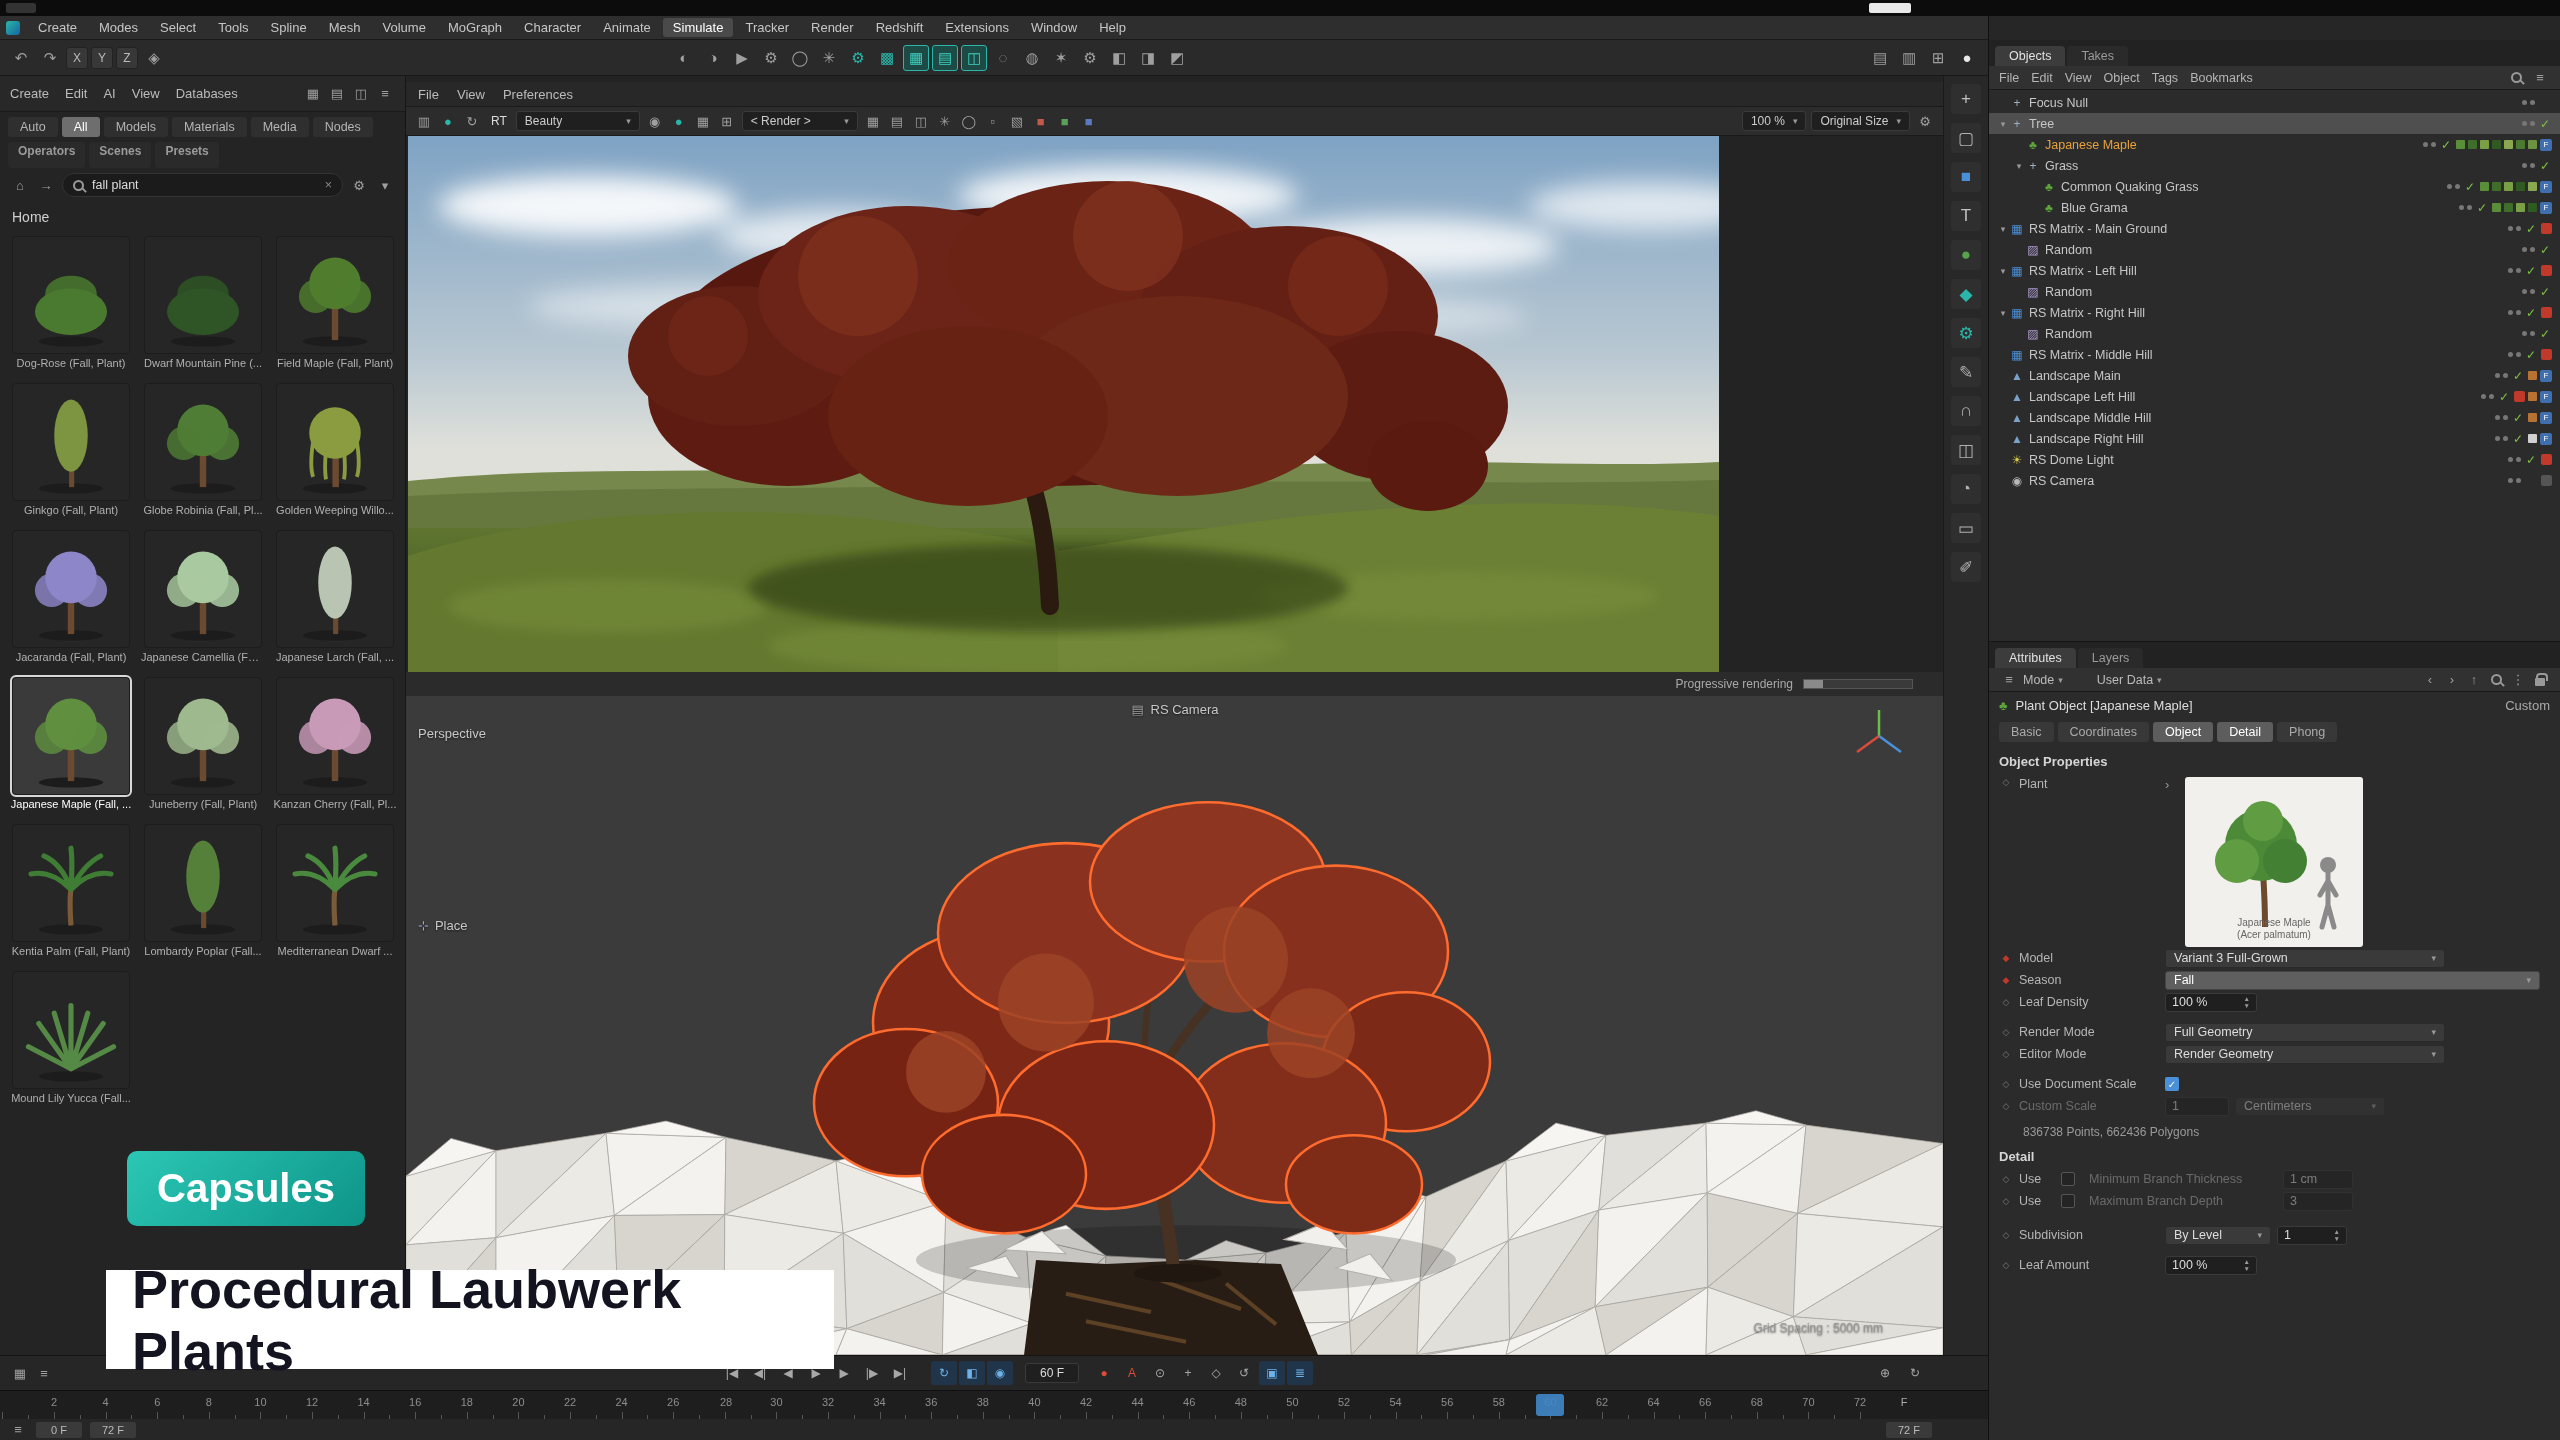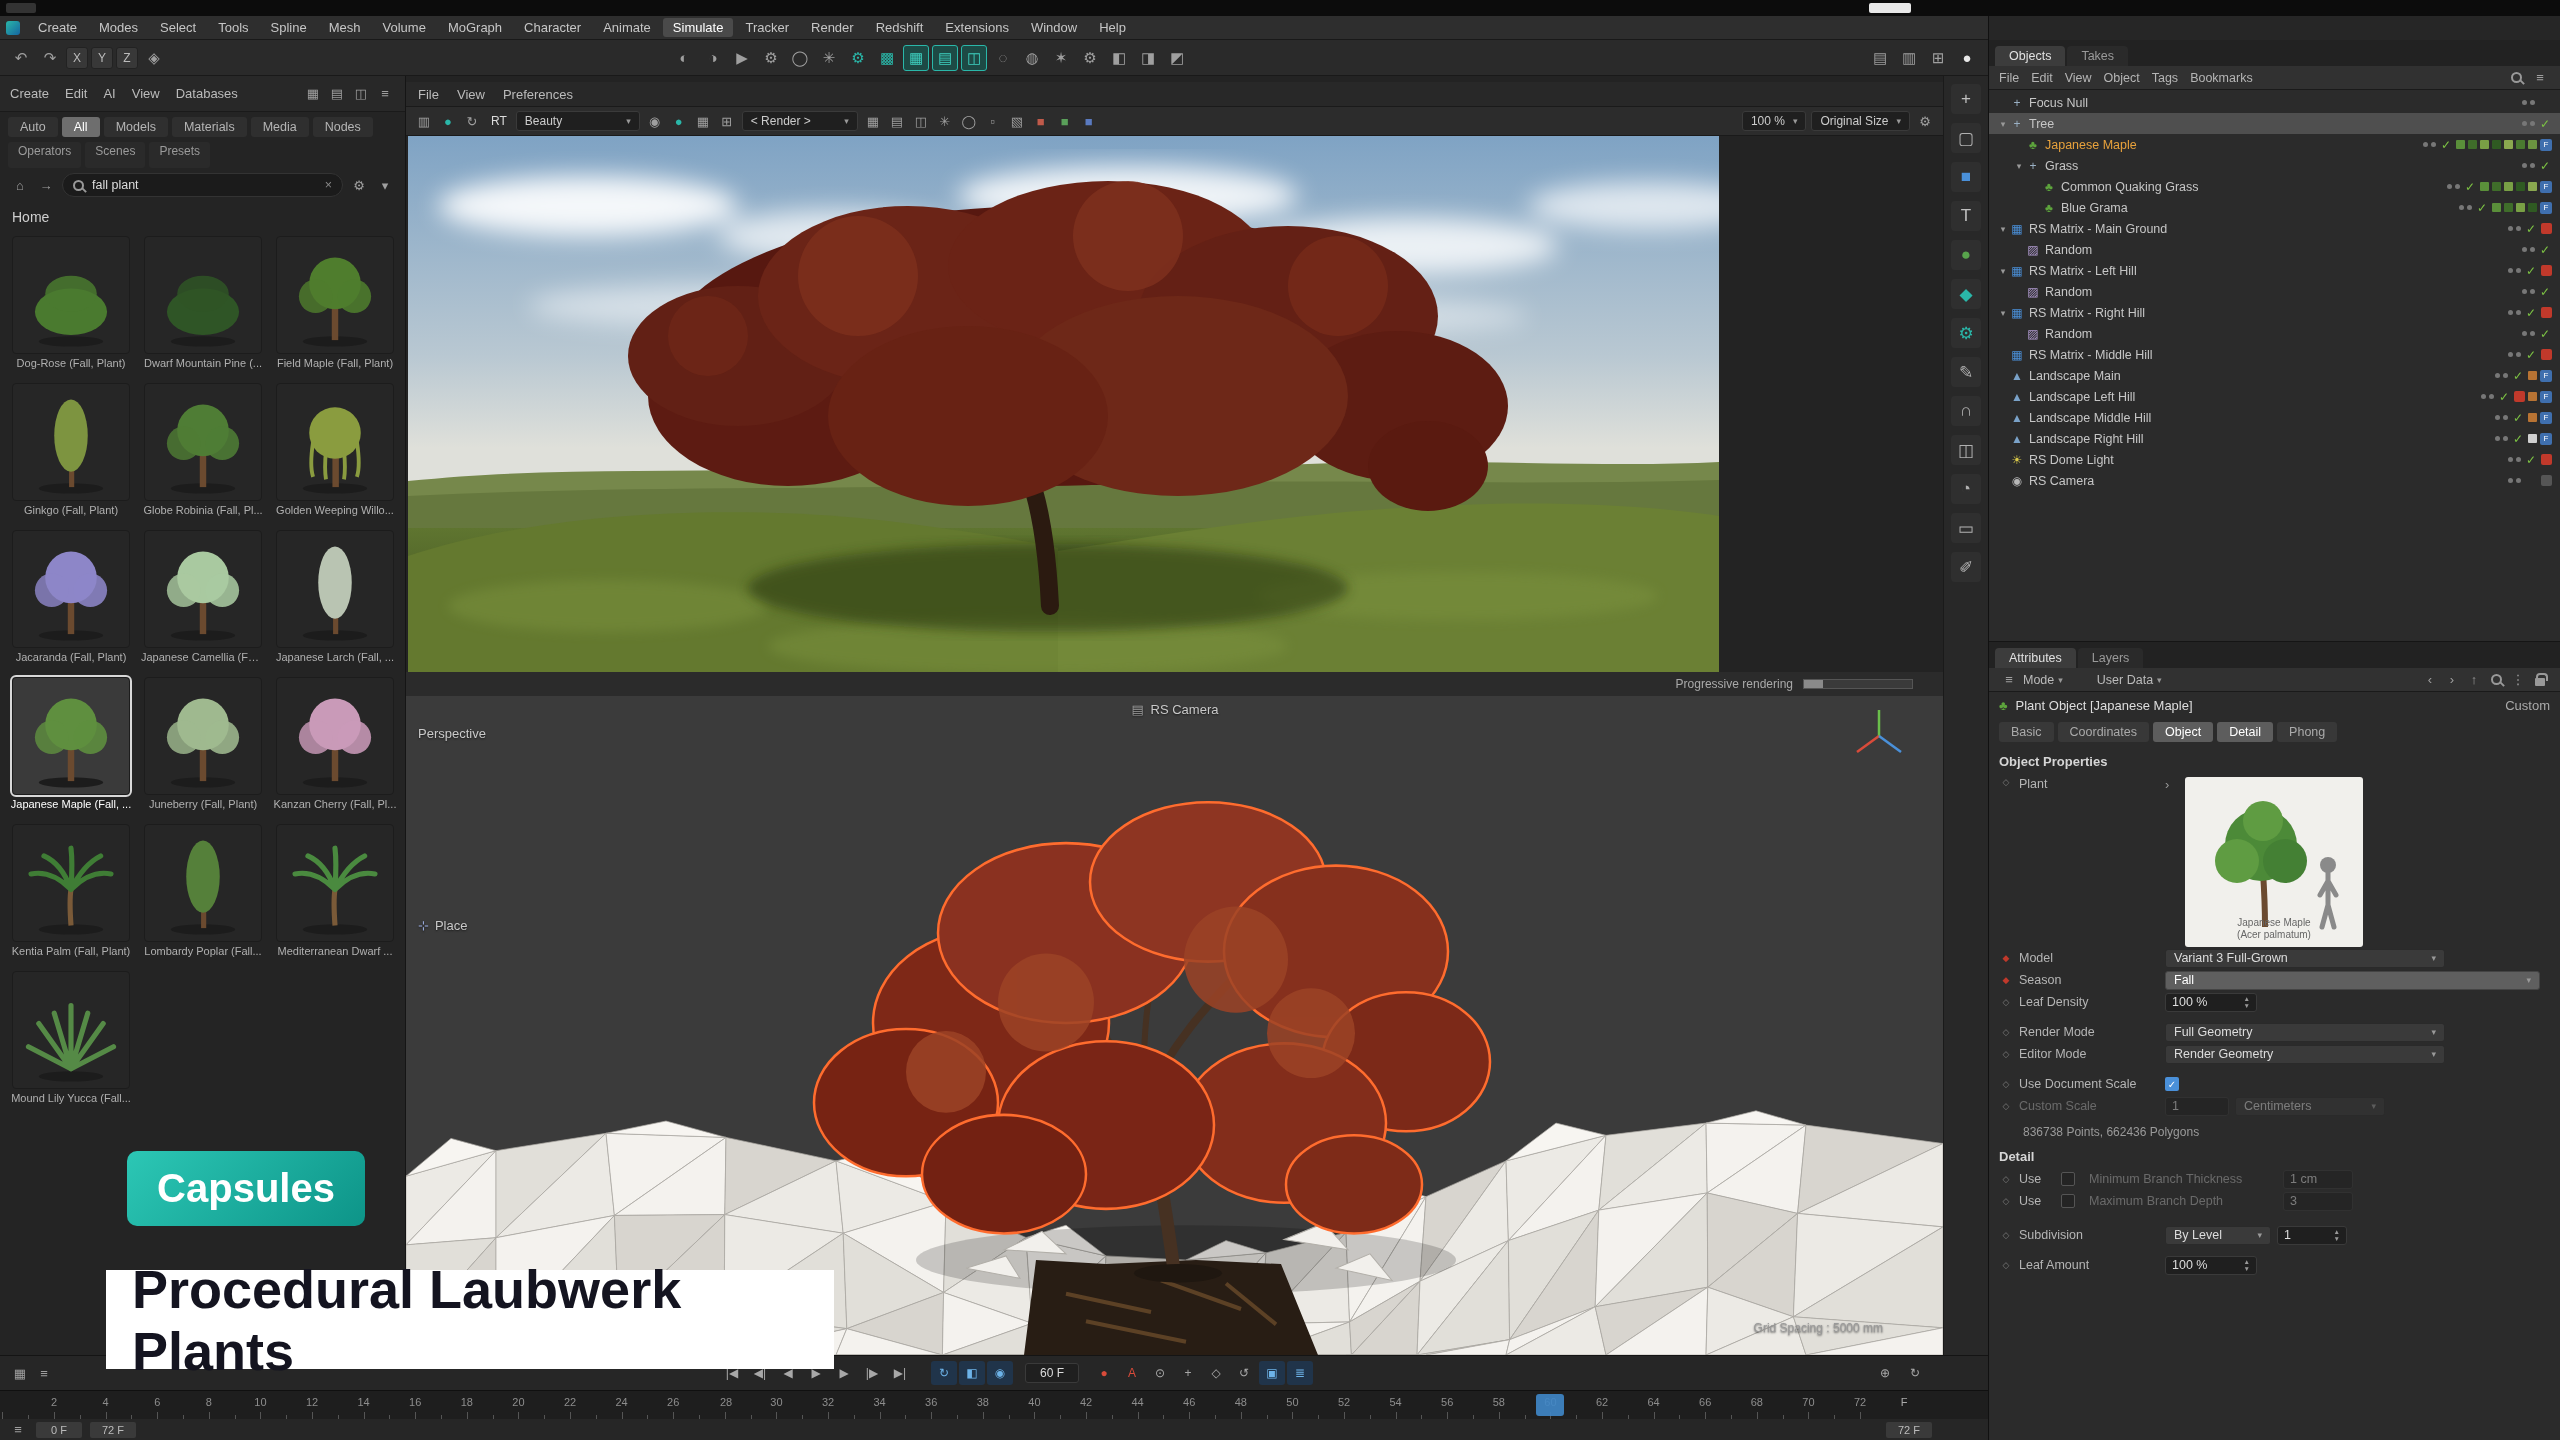--- a/index.html
+++ b/index.html
@@ -35,21 +35,21 @@
             display:flex;align-items:center;justify-content:center;font-size:12px;color:#bbb;}
 
   #assets{position:absolute;left:0;top:76px;width:406px;height:1279px;background:#242424;
           border-right:1px solid #151515;display:flex;flex-direction:column;overflow:hidden;}
   .ab-menu{height:36px;display:flex;align-items:center;padding:0 10px;gap:16px;color:#bbb;font-size:13px;
            background:#282828;border-bottom:1px solid #1a1a1a;flex:none;}
   .ab-menu .right{margin-left:auto;display:flex;gap:4px;}
   .ab-filters{height:30px;display:flex;align-items:center;gap:4px;padding:0 8px;flex:none;}
   .filter-tab{padding:3px 12px;border-radius:3px;background:#2f2f2f;color:#b5b5b5;font-size:12.5px;}
   .filter-tab.active{background:#6e6e6e;color:#fff;}
-  .ab-subtabs{height:26px;display:flex;gap:4px;padding:0 8px;flex:none;}
+  .ab-subtabs{height:26px;display:flex;gap:4px;padding:0 8px;flex:none;font-weight:bold;}
   .sub-tab{padding:2px 10px;border-radius:3px;background:#2a2a2a;color:#9a9a9a;font-size:12px;}
   .ab-search{height:34px;display:flex;align-items:center;gap:6px;padding:0 10px;flex:none;}
   .search-field{flex:1;height:24px;background:#1b1b1b;border:1px solid #333;border-radius:12px;
                 display:flex;align-items:center;padding:0 10px;color:#ddd;font-size:12.5px;gap:8px;}
   .ab-section{height:30px;display:flex;align-items:center;padding:0 12px;color:#cfcfcf;font-size:14px;flex:none;}
   .ab-grid{flex:1;display:grid;grid-template-columns:repeat(3,1fr);gap:14px 6px;padding:4px 8px;
            overflow:hidden;align-content:start;justify-items:center;}
   .asset{display:flex;flex-direction:column;align-items:center;gap:3px;width:126px;}
   .asset .thumb{width:118px;height:118px;background:#262626;border-radius:4px;border:1px solid #1c1c1c;
                 display:flex;align-items:center;justify-content:center;}

